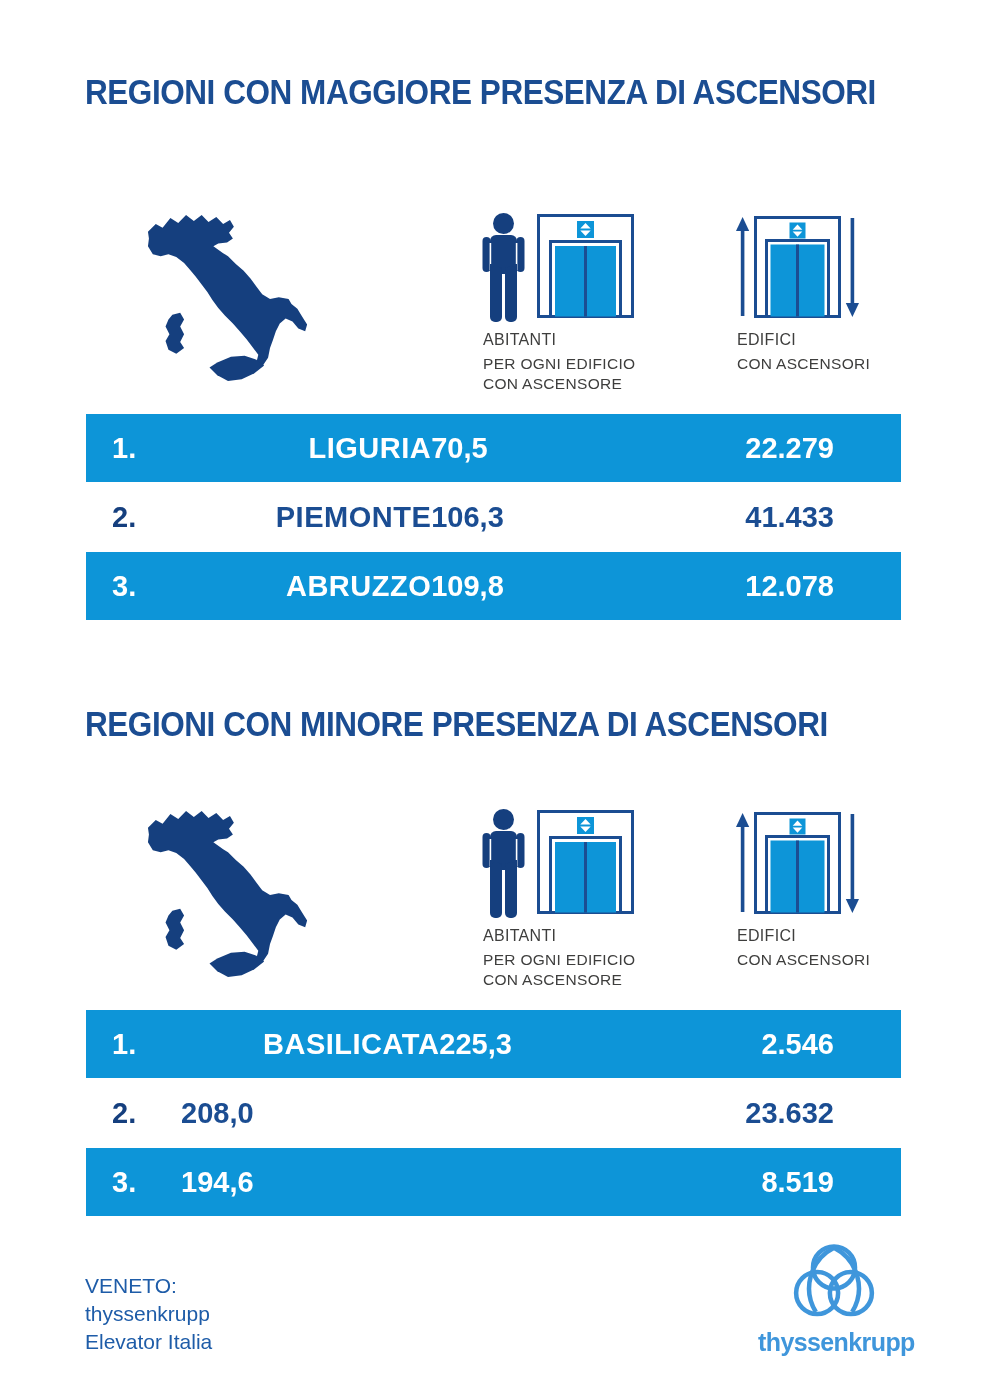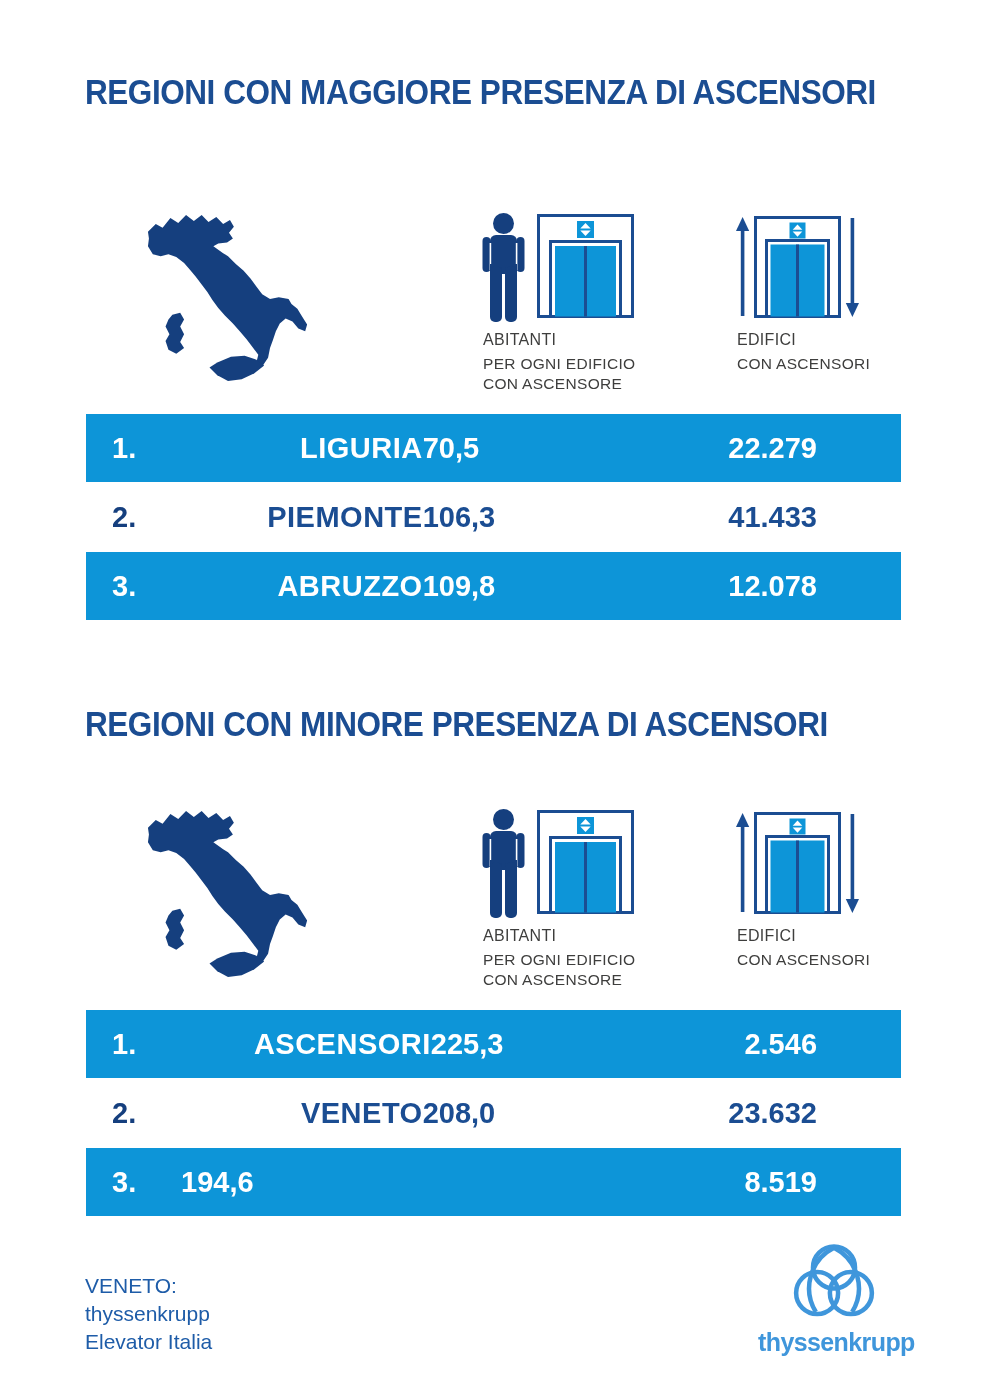--- a/index.html
+++ b/index.html
@@ -30,21 +30,21 @@
   .lbl-h{font-size:16px;letter-spacing:0.3px;margin-bottom:5px;}
   .lbl-s{font-size:15.5px;line-height:19.5px;letter-spacing:0.3px;}
   .table{position:absolute;left:86px;top:414px;width:815px;}
   .row{display:flex;align-items:center;font-weight:bold;font-size:29px;}
   .row.blue{height:68px;background:var(--azure);color:#ffffff;}
   .row.white{height:70px;background:#ffffff;color:var(--blue);}
   .rank{width:95px;padding-left:26px;box-sizing:border-box;}
   .row.white .rank{color:var(--navy);}
   .region{width:302px;letter-spacing:0.5px;text-align:right;}
   .val1{width:365px;}
-  .val2{flex:1;text-align:right;padding-right:84px;}
+  .val2{flex:1;text-align:right;padding-right:67px;}
   .fonte{position:absolute;left:85px;top:1272px;font-size:21px;line-height:28px;color:var(--fonte);}
   .logo{position:absolute;left:758px;top:1242px;width:152px;text-align:center;}
   .emblem{display:block;margin:0 auto;width:100px;height:84px;}
   .wordmark{font-size:25px;font-weight:bold;color:var(--logo);letter-spacing:-0.6px;margin-top:2px;}
 </style>
 </head>
 <body>
 
 <div class="page">
 
@@ -176,27 +176,26 @@
       <div class="lbl-s">CON ASCENSORE</div>
     </div>
     <div class="lbl lbl-edifici">
       <div class="lbl-h">EDIFICI</div>
       <div class="lbl-s">CON ASCENSORI</div>
     </div>
 
     <div class="table">
       <div class="row blue">
         <span class="rank">1.</span>
-        <span class="region">ASCENSORI</span>
+        <span class="region">BASILICATA</span>
         <span class="val1">225,3</span>
         <span class="val2">2.546</span>
       </div>
       <div class="row white">
         <span class="rank">2.</span>
-        <span class="region">VENETO</span>
         <span class="val1">208,0</span>
         <span class="val2">23.632</span>
       </div>
       <div class="row blue">
         <span class="rank">3.</span>
         <span class="val1">194,6</span>
         <span class="val2">8.519</span>
       </div>
     </div>
   </section>

